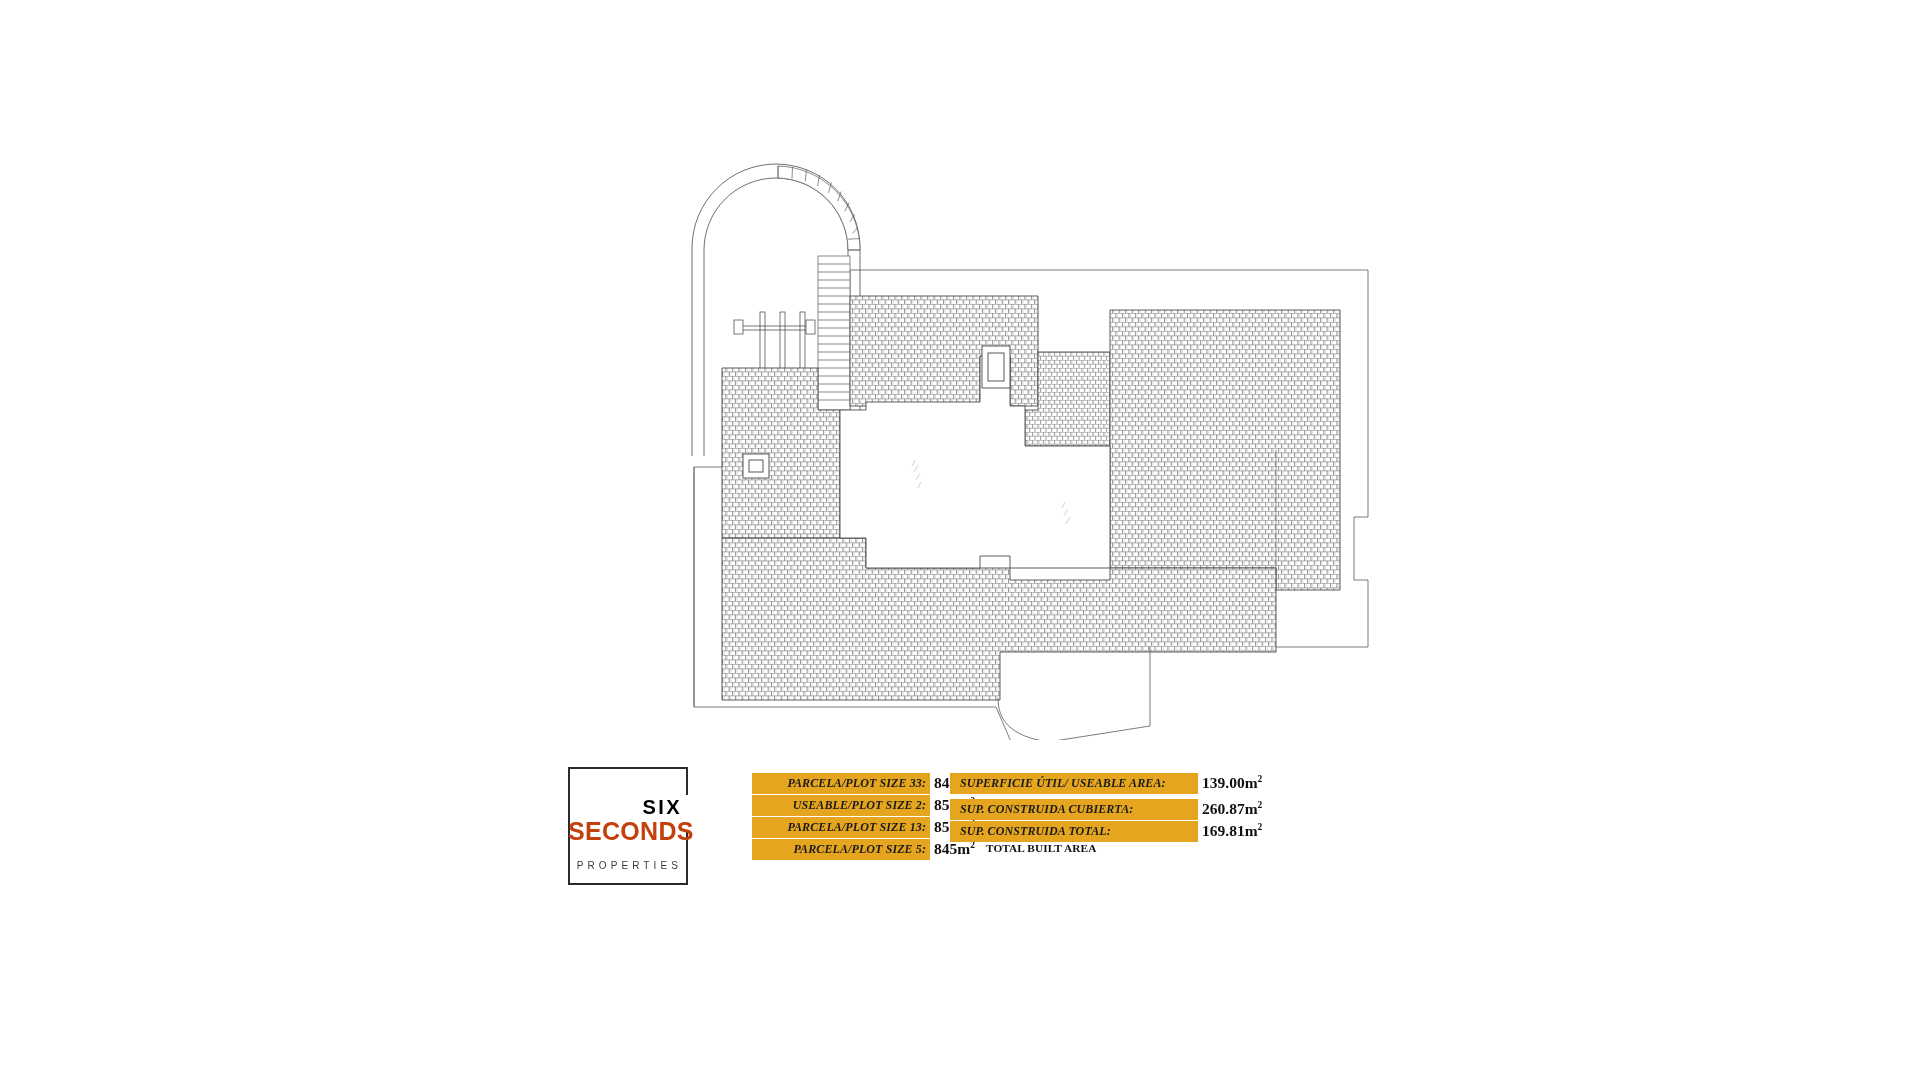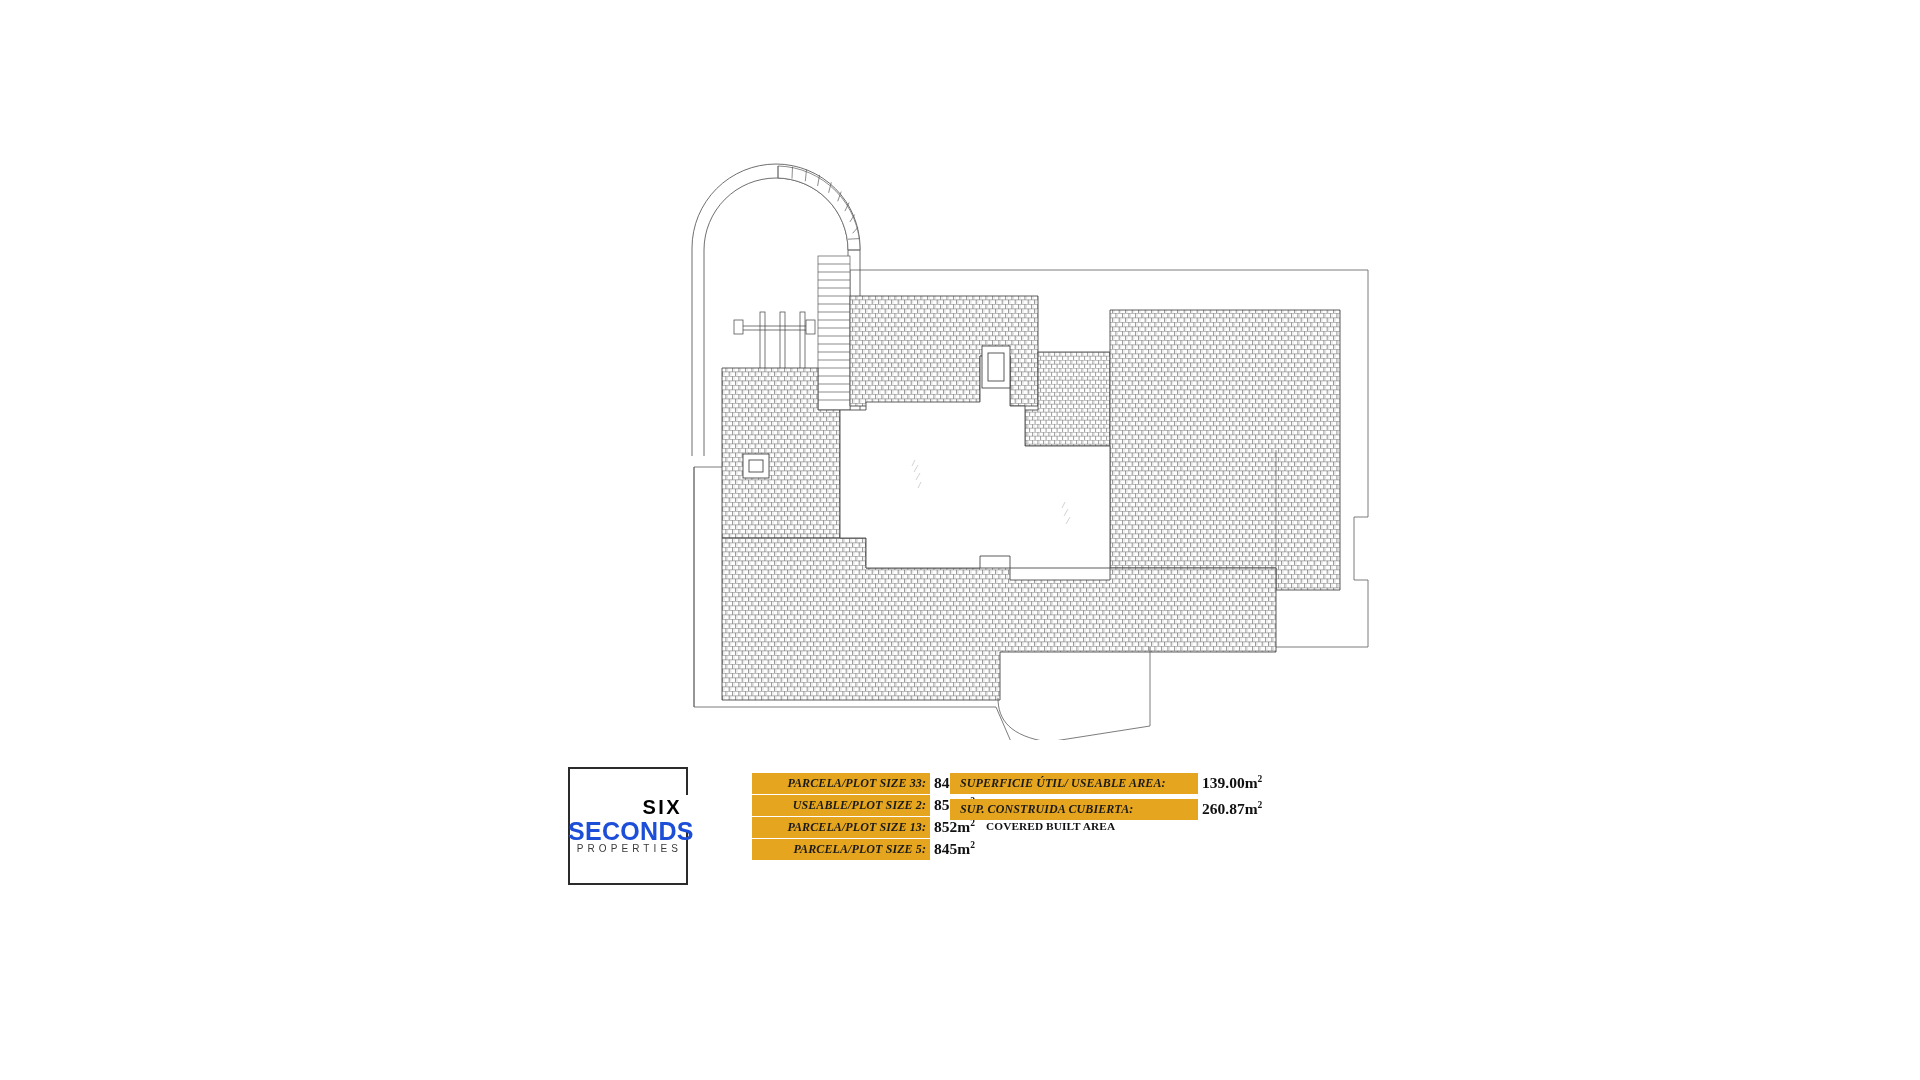--- a/index.html
+++ b/index.html
@@ -70,31 +70,31 @@
     font-size: 20px;
     font-weight: 700;
     letter-spacing: 2.4px;
     color: #000000;
   }
   .logo-seconds {
     display: block;
     font-size: 25px;
     font-weight: 700;
     letter-spacing: 0.3px;
-    color: #1d4ed8;
+    color: #c2410c;
     margin-top: 2px;
     text-align: right;
   }
   .logo-properties {
     display: block;
     font-size: 10px;
     font-weight: 400;
     letter-spacing: 4.1px;
     color: #3a3a3a;
-    margin-top: 0;
+    margin-top: 17px;
   }
 
   
   .col {
     position: absolute;
   }
   #col-plots { left: 192px; top: 18px;  width: 190px; }
   #col-areas { left: 390px; top: 18px;  width: 270px; }
 
   .lrow {
@@ -335,16 +335,23 @@
     </div>
 
     <div class="lrow" style="height:22px;">
       <div class="bar">
         <span class="bar-label">SUP. CONSTRUIDA CUBIERTA:</span>
       </div>
       <div class="val"><span>260.87m</span><sup>2</sup></div>
       <div class="subnote">COVERED BUILT AREA</div>
     </div>
 
+    <div class="lrow" style="height:38px;">
+      <div class="bar">
+        <span class="bar-label">SUP. CONSTRUIDA TOTAL:</span>
+      </div>
+      <div class="val"><span>169.81m</span><sup>2</sup></div>
+      <div class="subnote">TOTAL BUILT AREA</div>
+    </div>
 
   </div>
 
 </div>
 
 </body></html>

